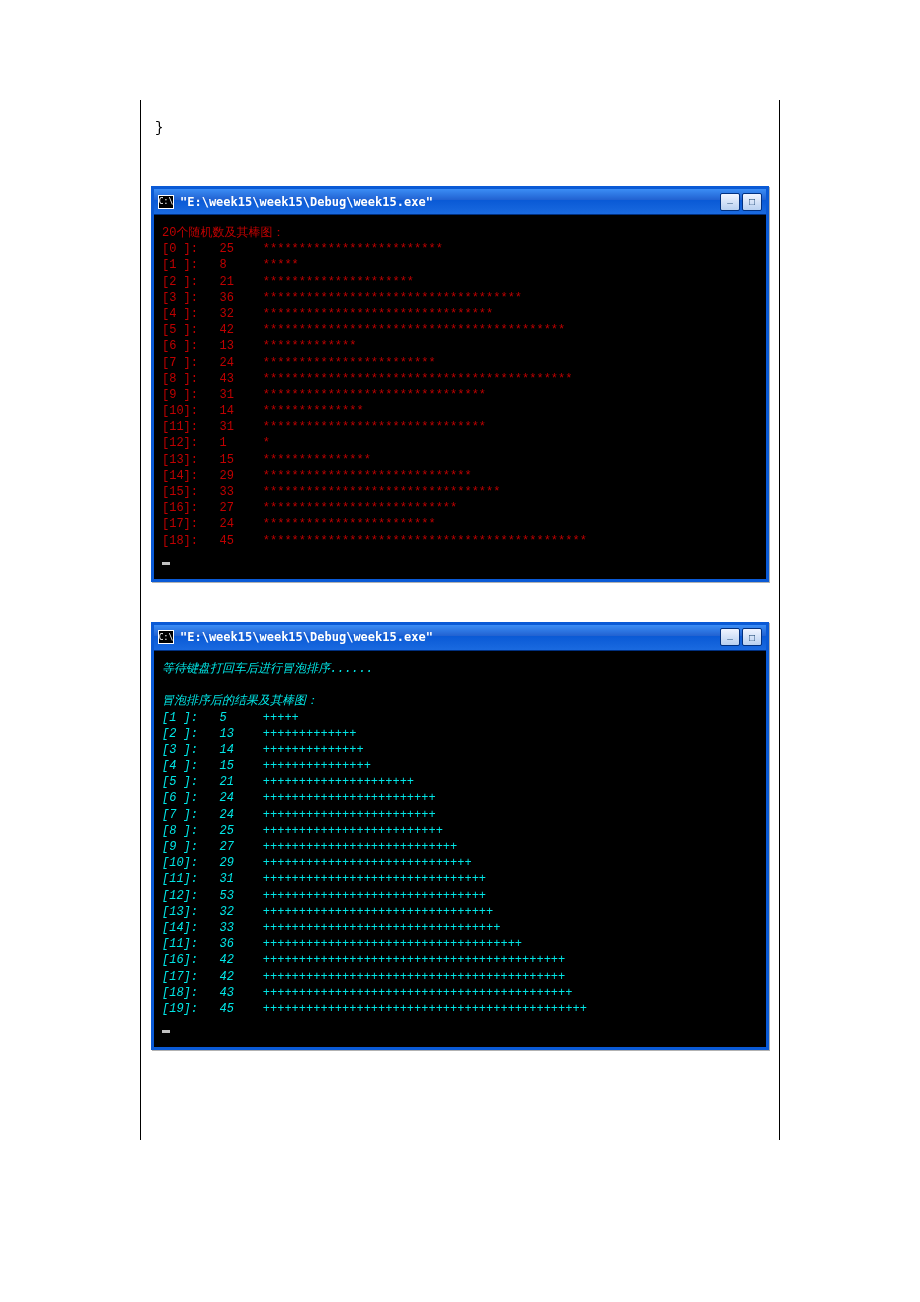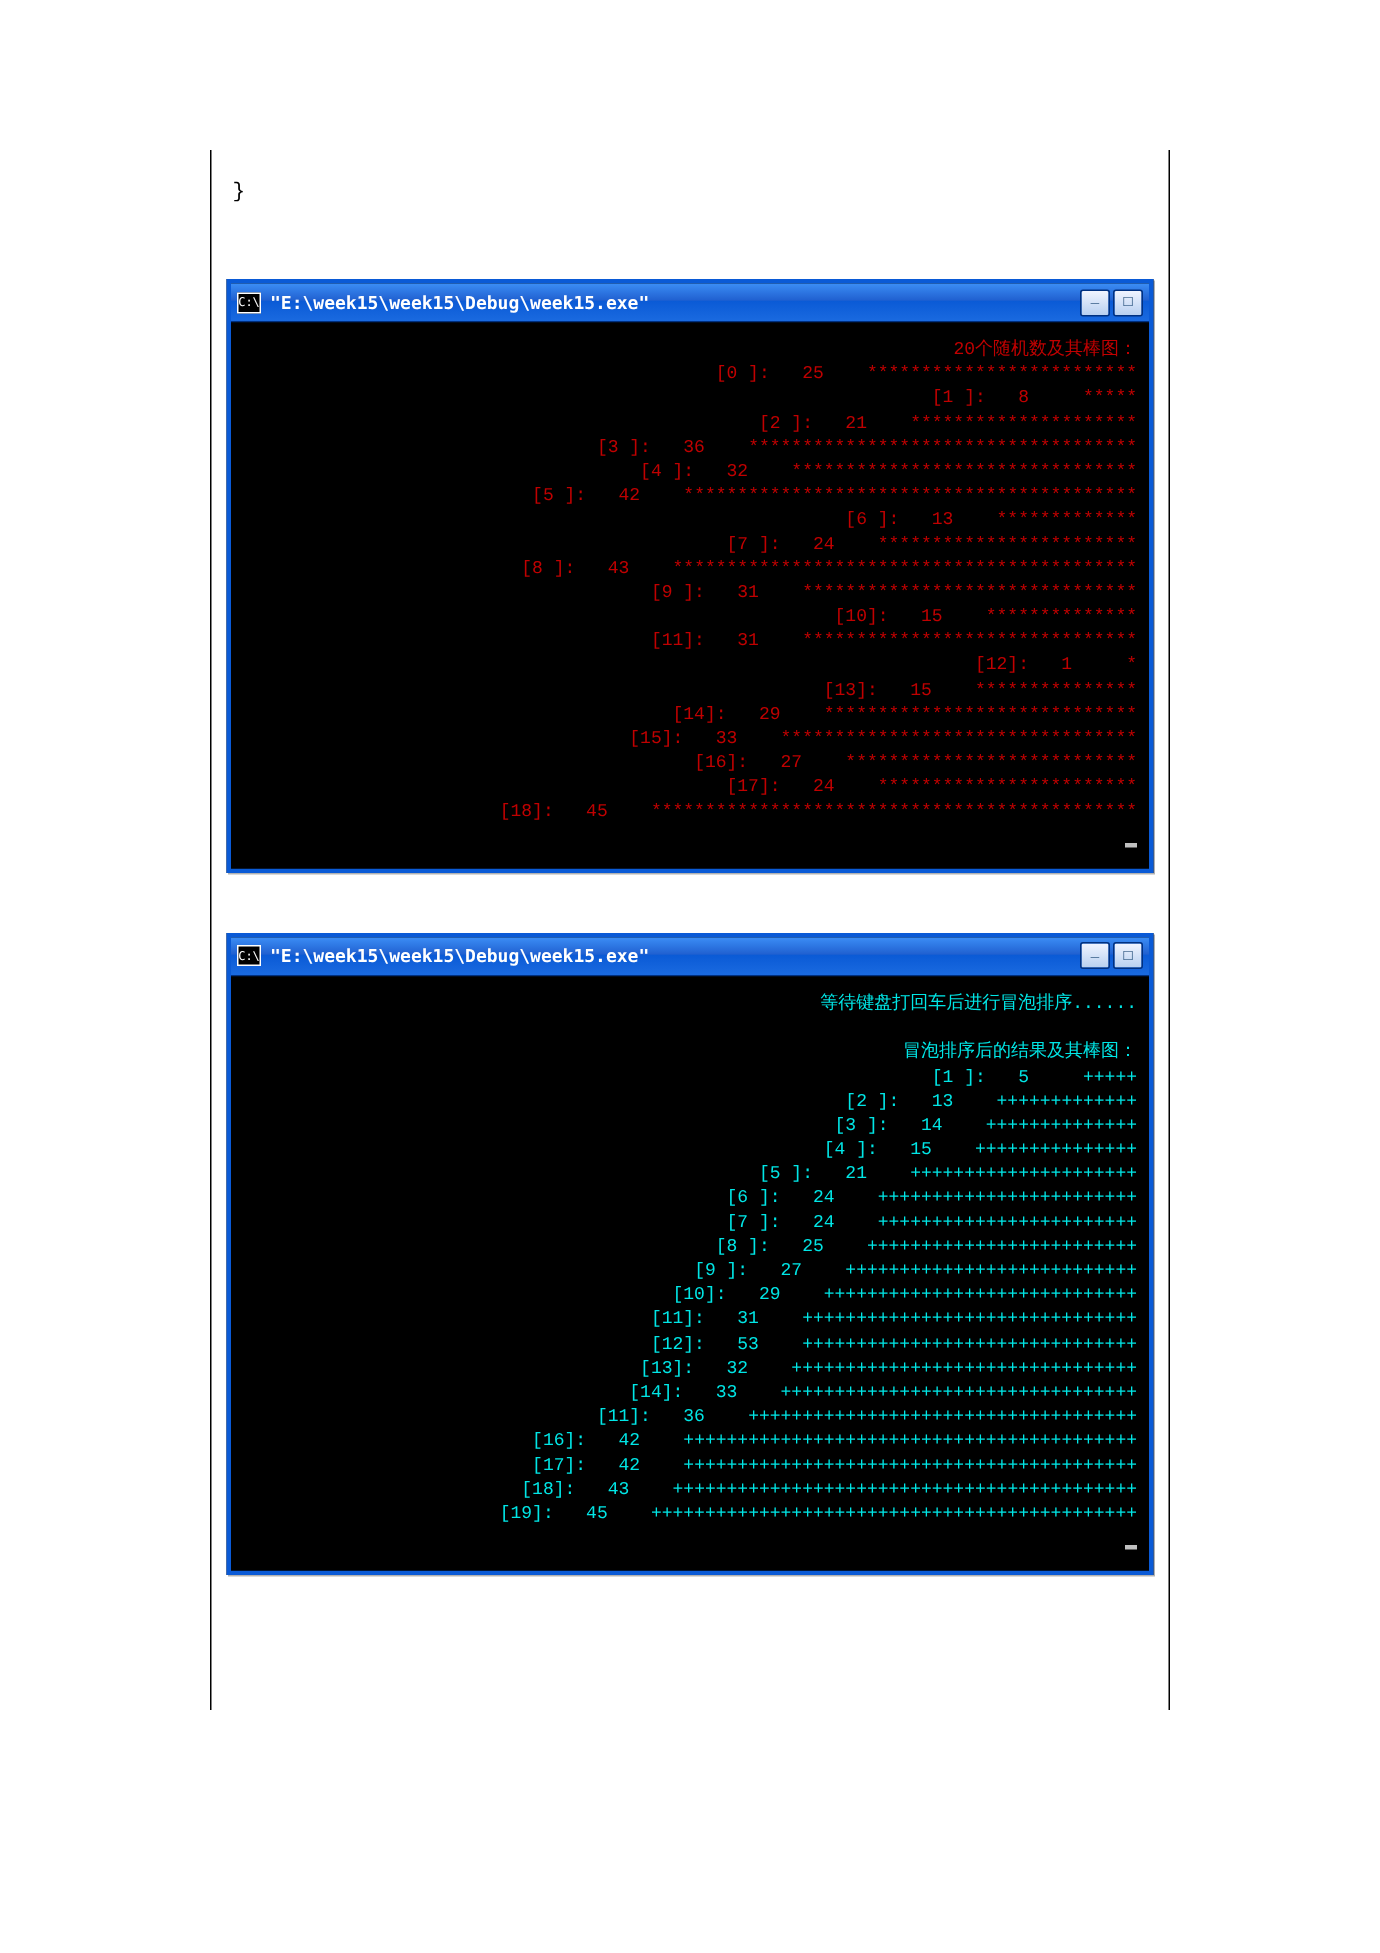--- a/index.html
+++ b/index.html
@@ -75,24 +75,23 @@
     }
     .titlebar-btn.minimize::before { content: "_"; font-weight: bold; position: relative; top: -3px; }
     .titlebar-btn.maximize::before { content: "□"; font-weight: bold; }
     .console-content {
       padding: 10px 8px 14px 8px;
       font-family: "NSimSun", "SimSun", "Courier New", monospace;
       font-size: 12px;
       line-height: 1.35;
       background: #000;
       min-height: 200px;
-      text-align: right;
     }
     .red-text { color: #c00000; }
-    .cyan-text { color: #00e6e6; }
+    .cyan-text { color: #00e6e6; font-style: italic; }
     .console-line {
       white-space: pre;
       font-family: "NSimSun", "Courier New", monospace;
     }
     .cursor {
       display: inline-block;
       width: 8px;
       height: 3px;
       background: #c0c0c0;
       vertical-align: bottom;
@@ -121,21 +120,21 @@
           <div class="console-line red-text">[0 ]:   25    *************************</div>
           <div class="console-line red-text">[1 ]:   8     *****</div>
           <div class="console-line red-text">[2 ]:   21    *********************</div>
           <div class="console-line red-text">[3 ]:   36    ************************************</div>
           <div class="console-line red-text">[4 ]:   32    ********************************</div>
           <div class="console-line red-text">[5 ]:   42    ******************************************</div>
           <div class="console-line red-text">[6 ]:   13    *************</div>
           <div class="console-line red-text">[7 ]:   24    ************************</div>
           <div class="console-line red-text">[8 ]:   43    *******************************************</div>
           <div class="console-line red-text">[9 ]:   31    *******************************</div>
-          <div class="console-line red-text">[10]:   15    **************</div>
+          <div class="console-line red-text">[10]:   14    **************</div>
           <div class="console-line red-text">[11]:   31    *******************************</div>
           <div class="console-line red-text">[12]:   1     *</div>
           <div class="console-line red-text">[13]:   15    ***************</div>
           <div class="console-line red-text">[14]:   29    *****************************</div>
           <div class="console-line red-text">[15]:   33    *********************************</div>
           <div class="console-line red-text">[16]:   27    ***************************</div>
           <div class="console-line red-text">[17]:   24    ************************</div>
           <div class="console-line red-text">[18]:   45    *********************************************</div>
         </div>
       <span class="cursor"></span>

